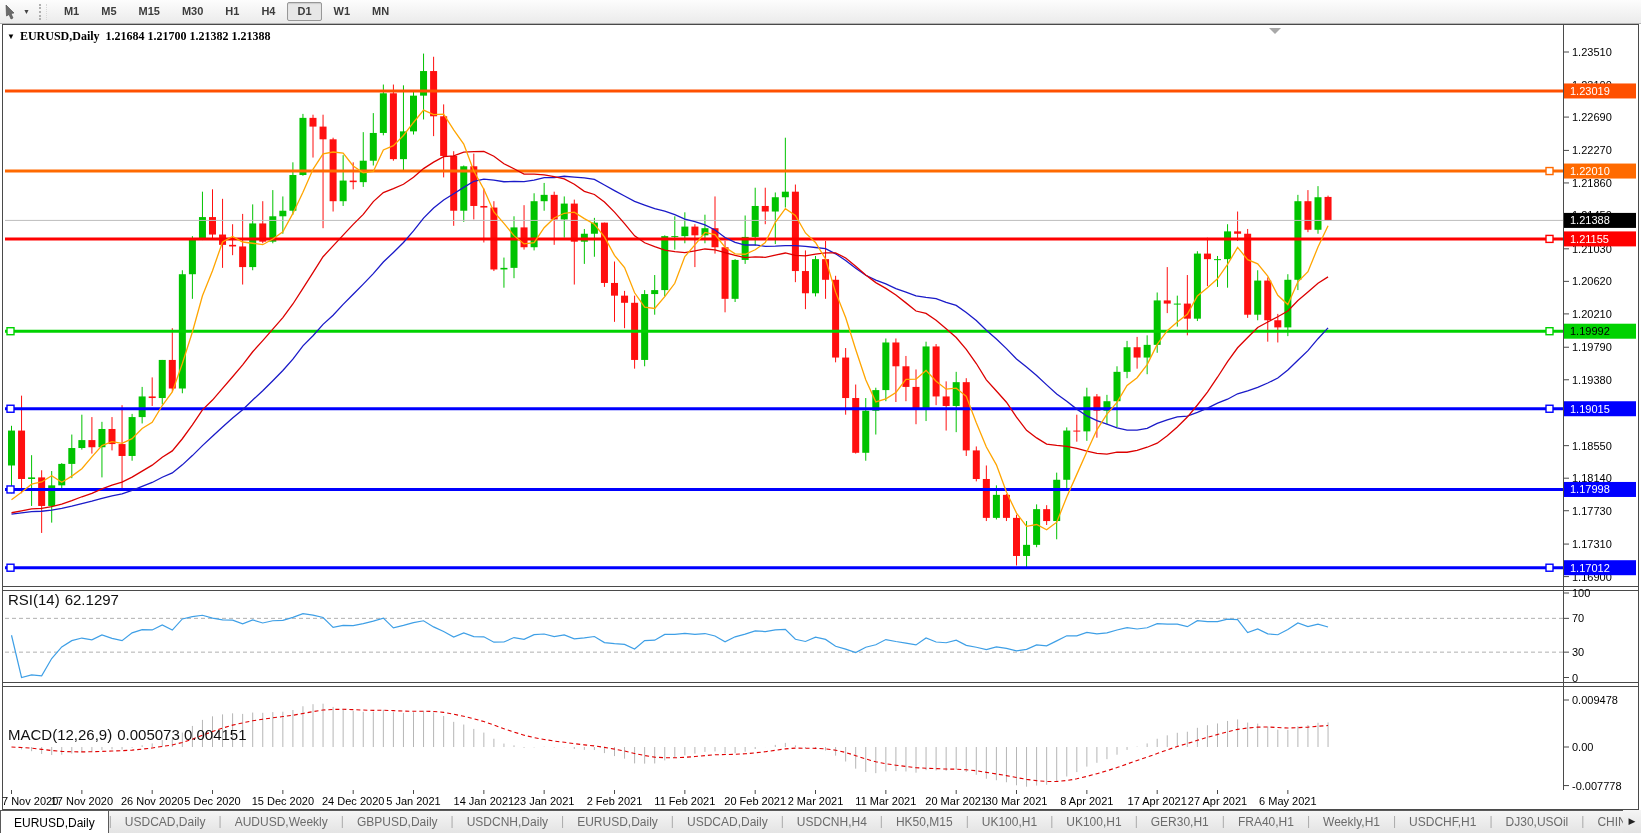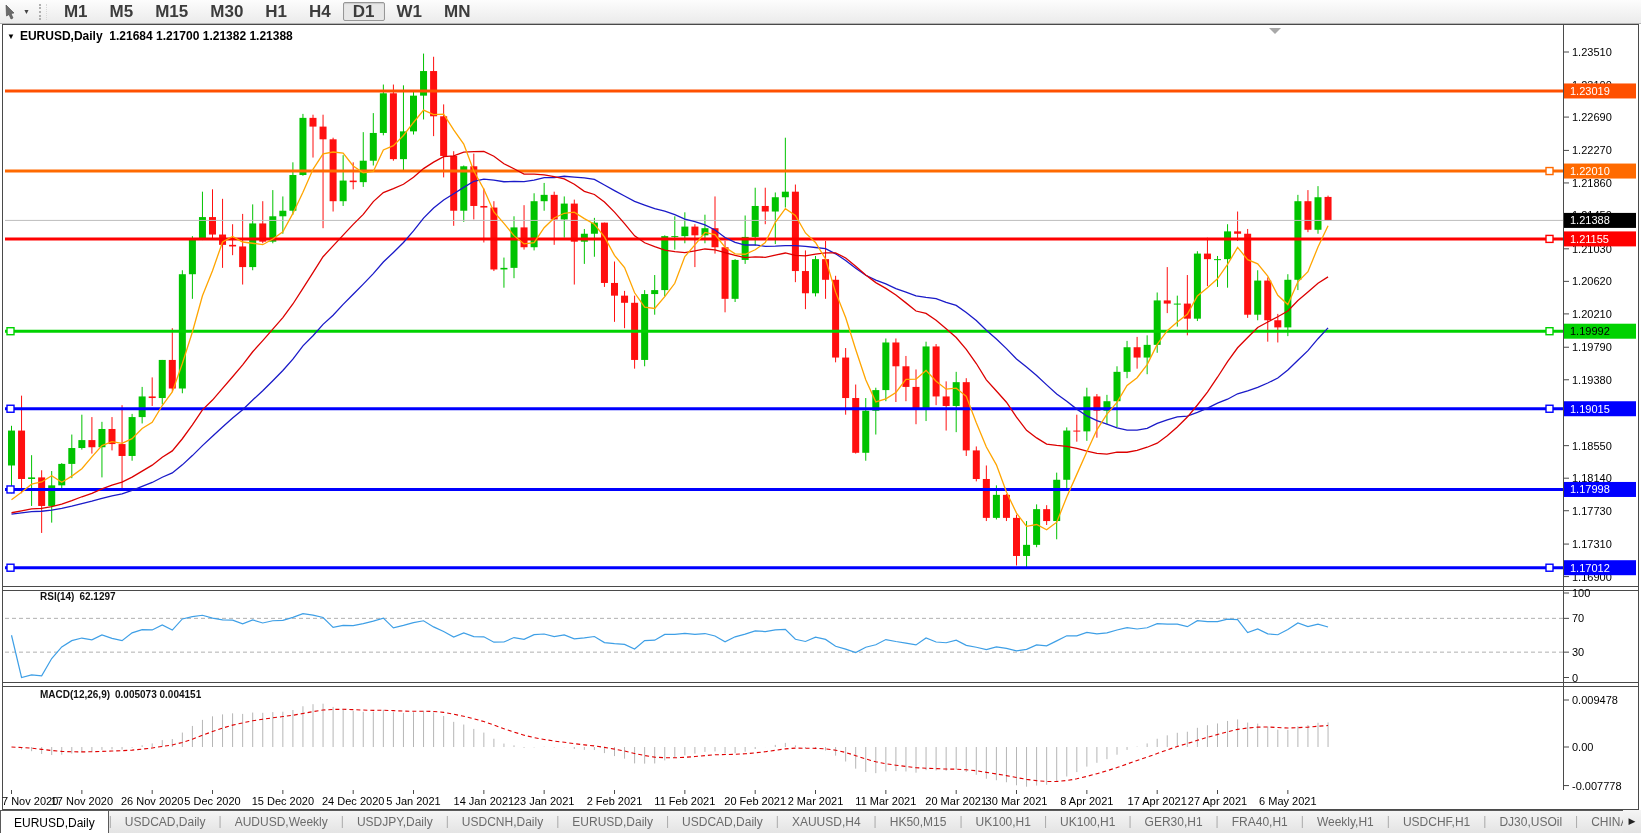--- a/index.html
+++ b/index.html
@@ -7,27 +7,27 @@
         font-family:"Liberation Sans","DejaVu Sans",sans-serif;-webkit-font-smoothing:antialiased;}
   svg{position:absolute;left:0;top:0;}
   
   #toolbar{position:absolute;left:0;top:0;width:1641px;height:23px;
     background:linear-gradient(#fdfdfd,#ebebeb);border-bottom:1px solid #b5b5b5;
     display:flex;align-items:center;z-index:5;}
   .tool-icon{width:20px;height:18px;margin-left:2px;position:relative;overflow:hidden;}
   .tool-icon svg{position:static;}
   .caret{font-size:7px;color:#444;margin:0 3px 0 1px;}
   .grip{width:5px;height:16px;margin:0 6px;border-left:2px dotted #b0b0b0;border-right:1px dotted #d8d8d8;}
-  .tfbtn{height:17px;line-height:17px;padding:0 9px;margin:0 1px;font-size:17px;font-weight:700;
+  .tfbtn{height:17px;line-height:17px;padding:0 9px;margin:0 1px;font-size:11px;font-weight:700;
     color:#3c3c3c;border:1px solid transparent;border-radius:2px;cursor:default;}
   .tfbtn.active{background:#e7e7e7;border:1px solid #979797;box-shadow:inset 0 1px 1px rgba(0,0,0,.12);}
   
-  .chart-title{position:absolute;left:7px;top:29px;font-size:12px;font-weight:700;color:#000;z-index:4;}
+  .chart-title{position:absolute;left:7px;top:29px;font-size:12px;font-weight:700;color:#000;z-index:4;font-family:Liberation Serif, serif;}
   .chart-title .menu-caret{font-size:8px;margin-right:5px;position:relative;top:-1px;}
-  .pane-label{position:absolute;font-size:10px;font-weight:700;color:#111;z-index:4;margin-left:32px;}
+  .pane-label{position:absolute;font-size:15px;font-weight:400;color:#111;z-index:4;}
   .pane-label span{margin-right:5px;}
   
   #tabbar{position:absolute;left:0;top:810px;width:1641px;height:23px;
     background:linear-gradient(#f5f5f5,#e3e3e3);border-top:1px solid #5a5a5a;
     display:flex;align-items:stretch;white-space:nowrap;overflow:hidden;z-index:5;}
   .tab{font-size:12px;color:#6b6b6b;padding:4px 13px 0 13px;cursor:default;}
   .tab.active{background:#fff;color:#000;border:1px solid #5a5a5a;border-top:1px solid #fff;
     margin-top:-1px;padding-top:5px;}
   .tabsep{color:#aaa;padding-top:3px;font-size:12px;}
   #tab-scroll{position:absolute;right:0;top:810px;width:18px;height:23px;z-index:6;
@@ -604,40 +604,40 @@
       </div>
   </div>
 
   <div class="chart-title">
     <span class="menu-caret">▼</span><span>EURUSD,Daily</span>&nbsp;&nbsp;<span>1.21684 1.21700 1.21382 1.21388</span>
   </div>
 
   <div class="pane-label" style="left:8px;top:591px;">
     <span>RSI(14)</span><span>62.1297</span>
   </div>
-  <div class="pane-label" style="left:8px;top:689px;">
+  <div class="pane-label" style="left:8px;top:726px;">
     <span>MACD(12,26,9)</span><span>0.005073 0.004151</span>
   </div>
 
   <div id="tabbar">
       <div class="tab active">EURUSD,Daily</div>
       <span class="tabsep">|</span>
       <div class="tab">USDCAD,Daily</div>
       <span class="tabsep">|</span>
       <div class="tab">AUDUSD,Weekly</div>
       <span class="tabsep">|</span>
-      <div class="tab">USDJPY,Daily</div>
+      <div class="tab">GBPUSD,Daily</div>
       <span class="tabsep">|</span>
       <div class="tab">USDCNH,Daily</div>
       <span class="tabsep">|</span>
       <div class="tab">EURUSD,Daily</div>
       <span class="tabsep">|</span>
       <div class="tab">USDCAD,Daily</div>
       <span class="tabsep">|</span>
-      <div class="tab">XAUUSD,H4</div>
+      <div class="tab">USDCNH,H4</div>
       <span class="tabsep">|</span>
       <div class="tab">HK50,M15</div>
       <span class="tabsep">|</span>
       <div class="tab">UK100,H1</div>
       <span class="tabsep">|</span>
       <div class="tab">UK100,H1</div>
       <span class="tabsep">|</span>
       <div class="tab">GER30,H1</div>
       <span class="tabsep">|</span>
       <div class="tab">FRA40,H1</div>

